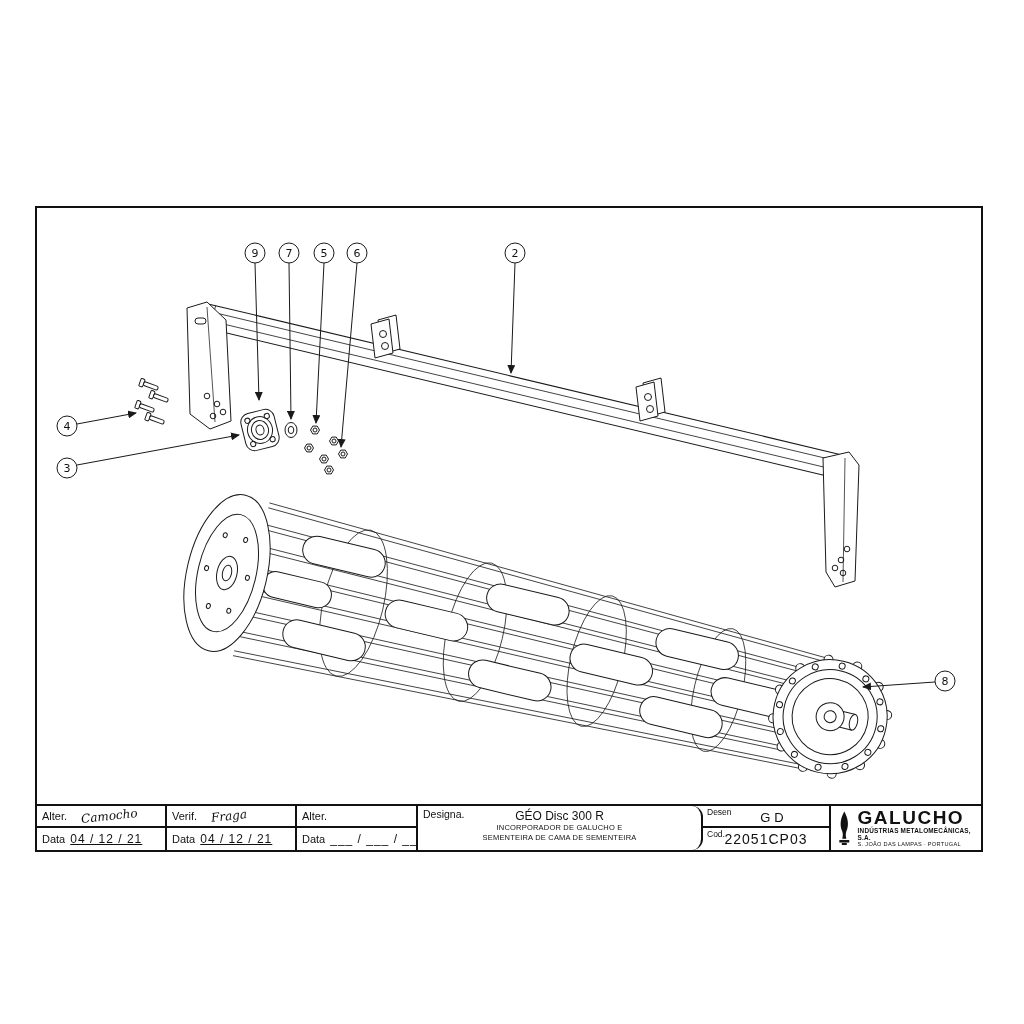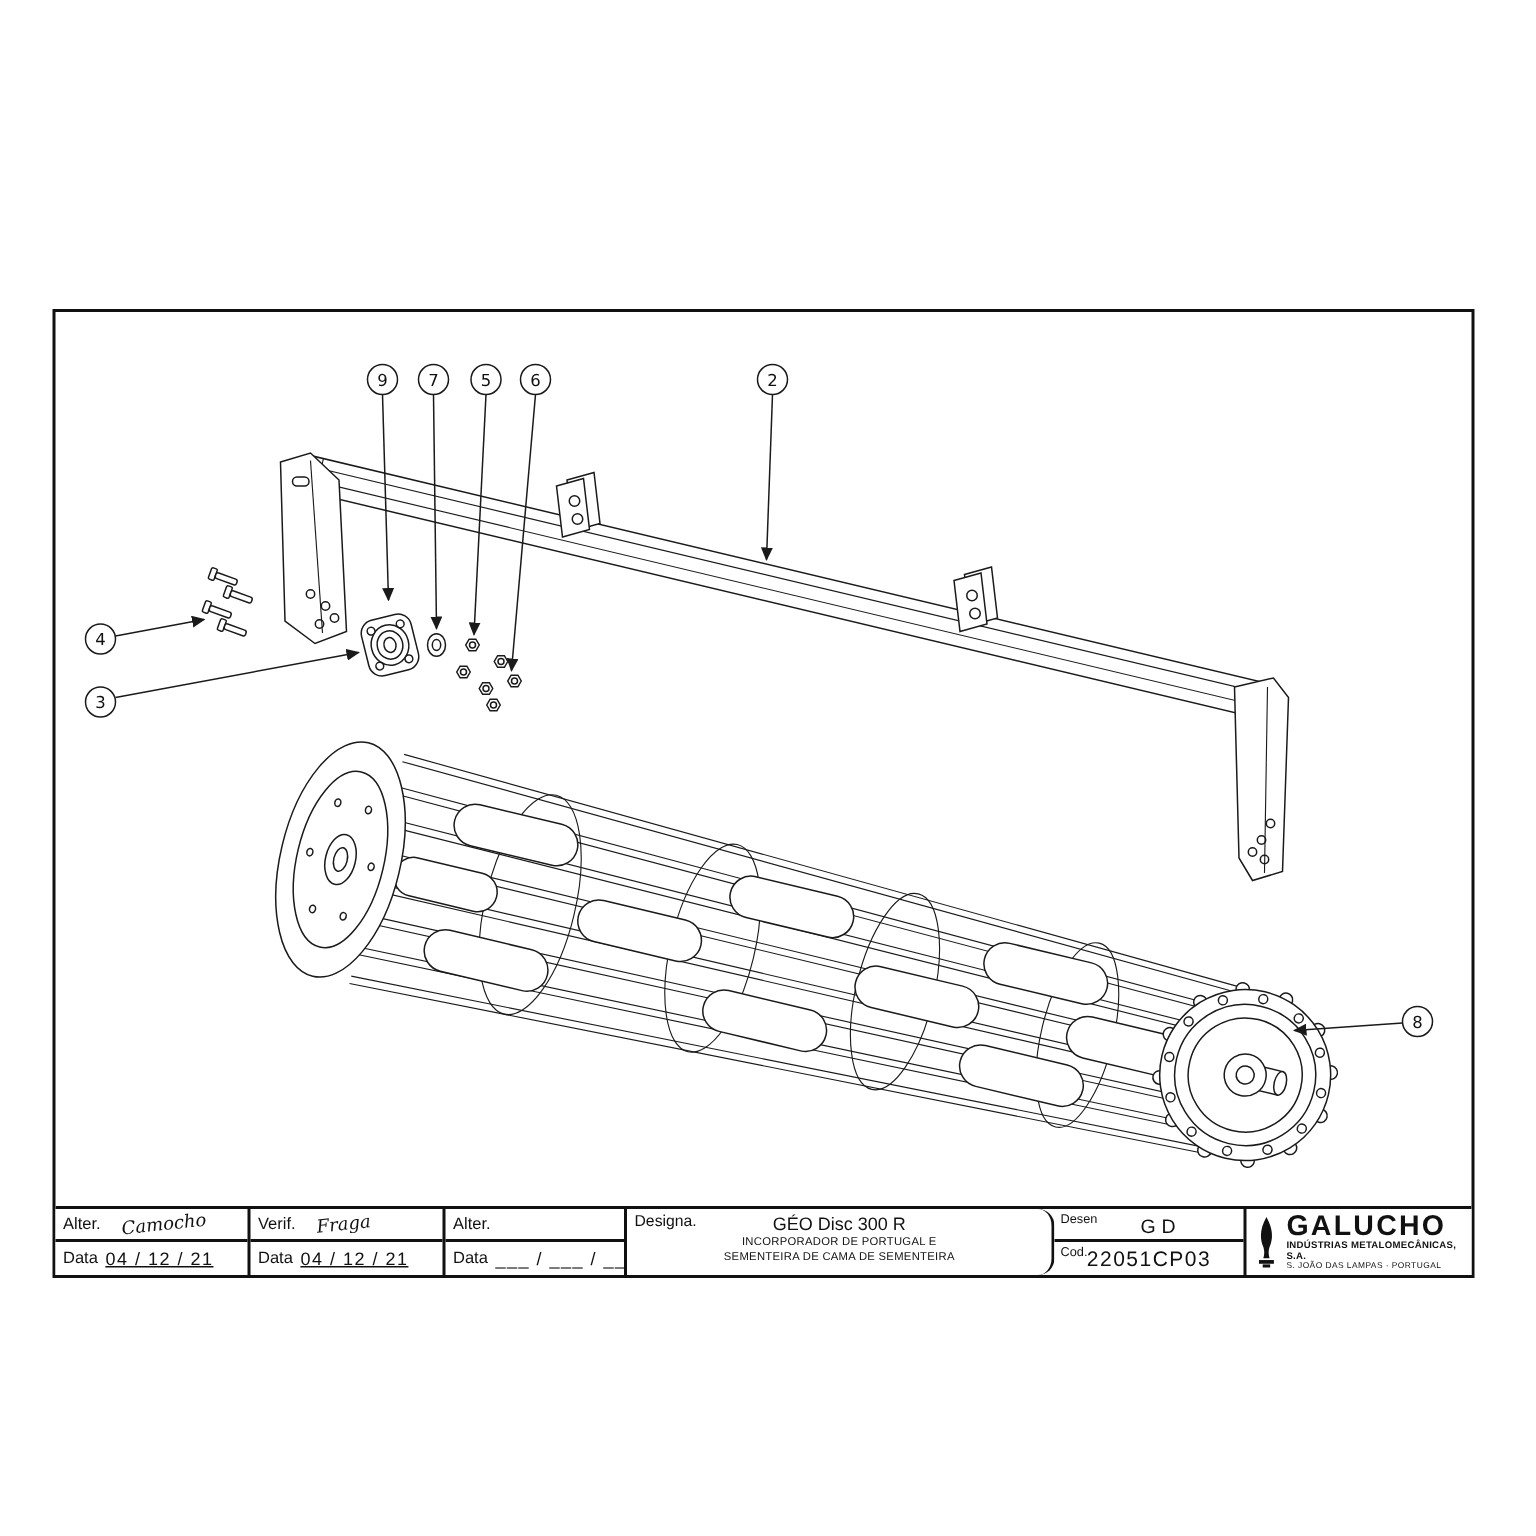--- a/index.html
+++ b/index.html
@@ -311,21 +311,21 @@
         <div class="tb-cell-bot">
           <span class="tb-label">Data</span>
           <span class="tb-date" style="text-decoration:none;">___ / ___ / ___</span>
         </div>
       </div>
 
       <div class="tb-col w-designa designa-col">
         <span class="designa-label">Designa.</span>
         <div class="designa-body">
           <div class="designa-title">GÉO Disc 300 R</div>
-          <div class="designa-desc">INCORPORADOR DE PORTUGAL E</div>
+          <div class="designa-desc">INCORPORADOR DE GALUCHO E</div>
           <div class="designa-desc">SEMENTEIRA DE CAMA DE SEMENTEIRA</div>
         </div>
       </div>
 
       <div class="tb-col w-serie">
         <div class="serie-row">
           <span class="mini-label">Desen</span>
           <div class="serie-value">GD</div>
         </div>
         <div class="cod-row">

